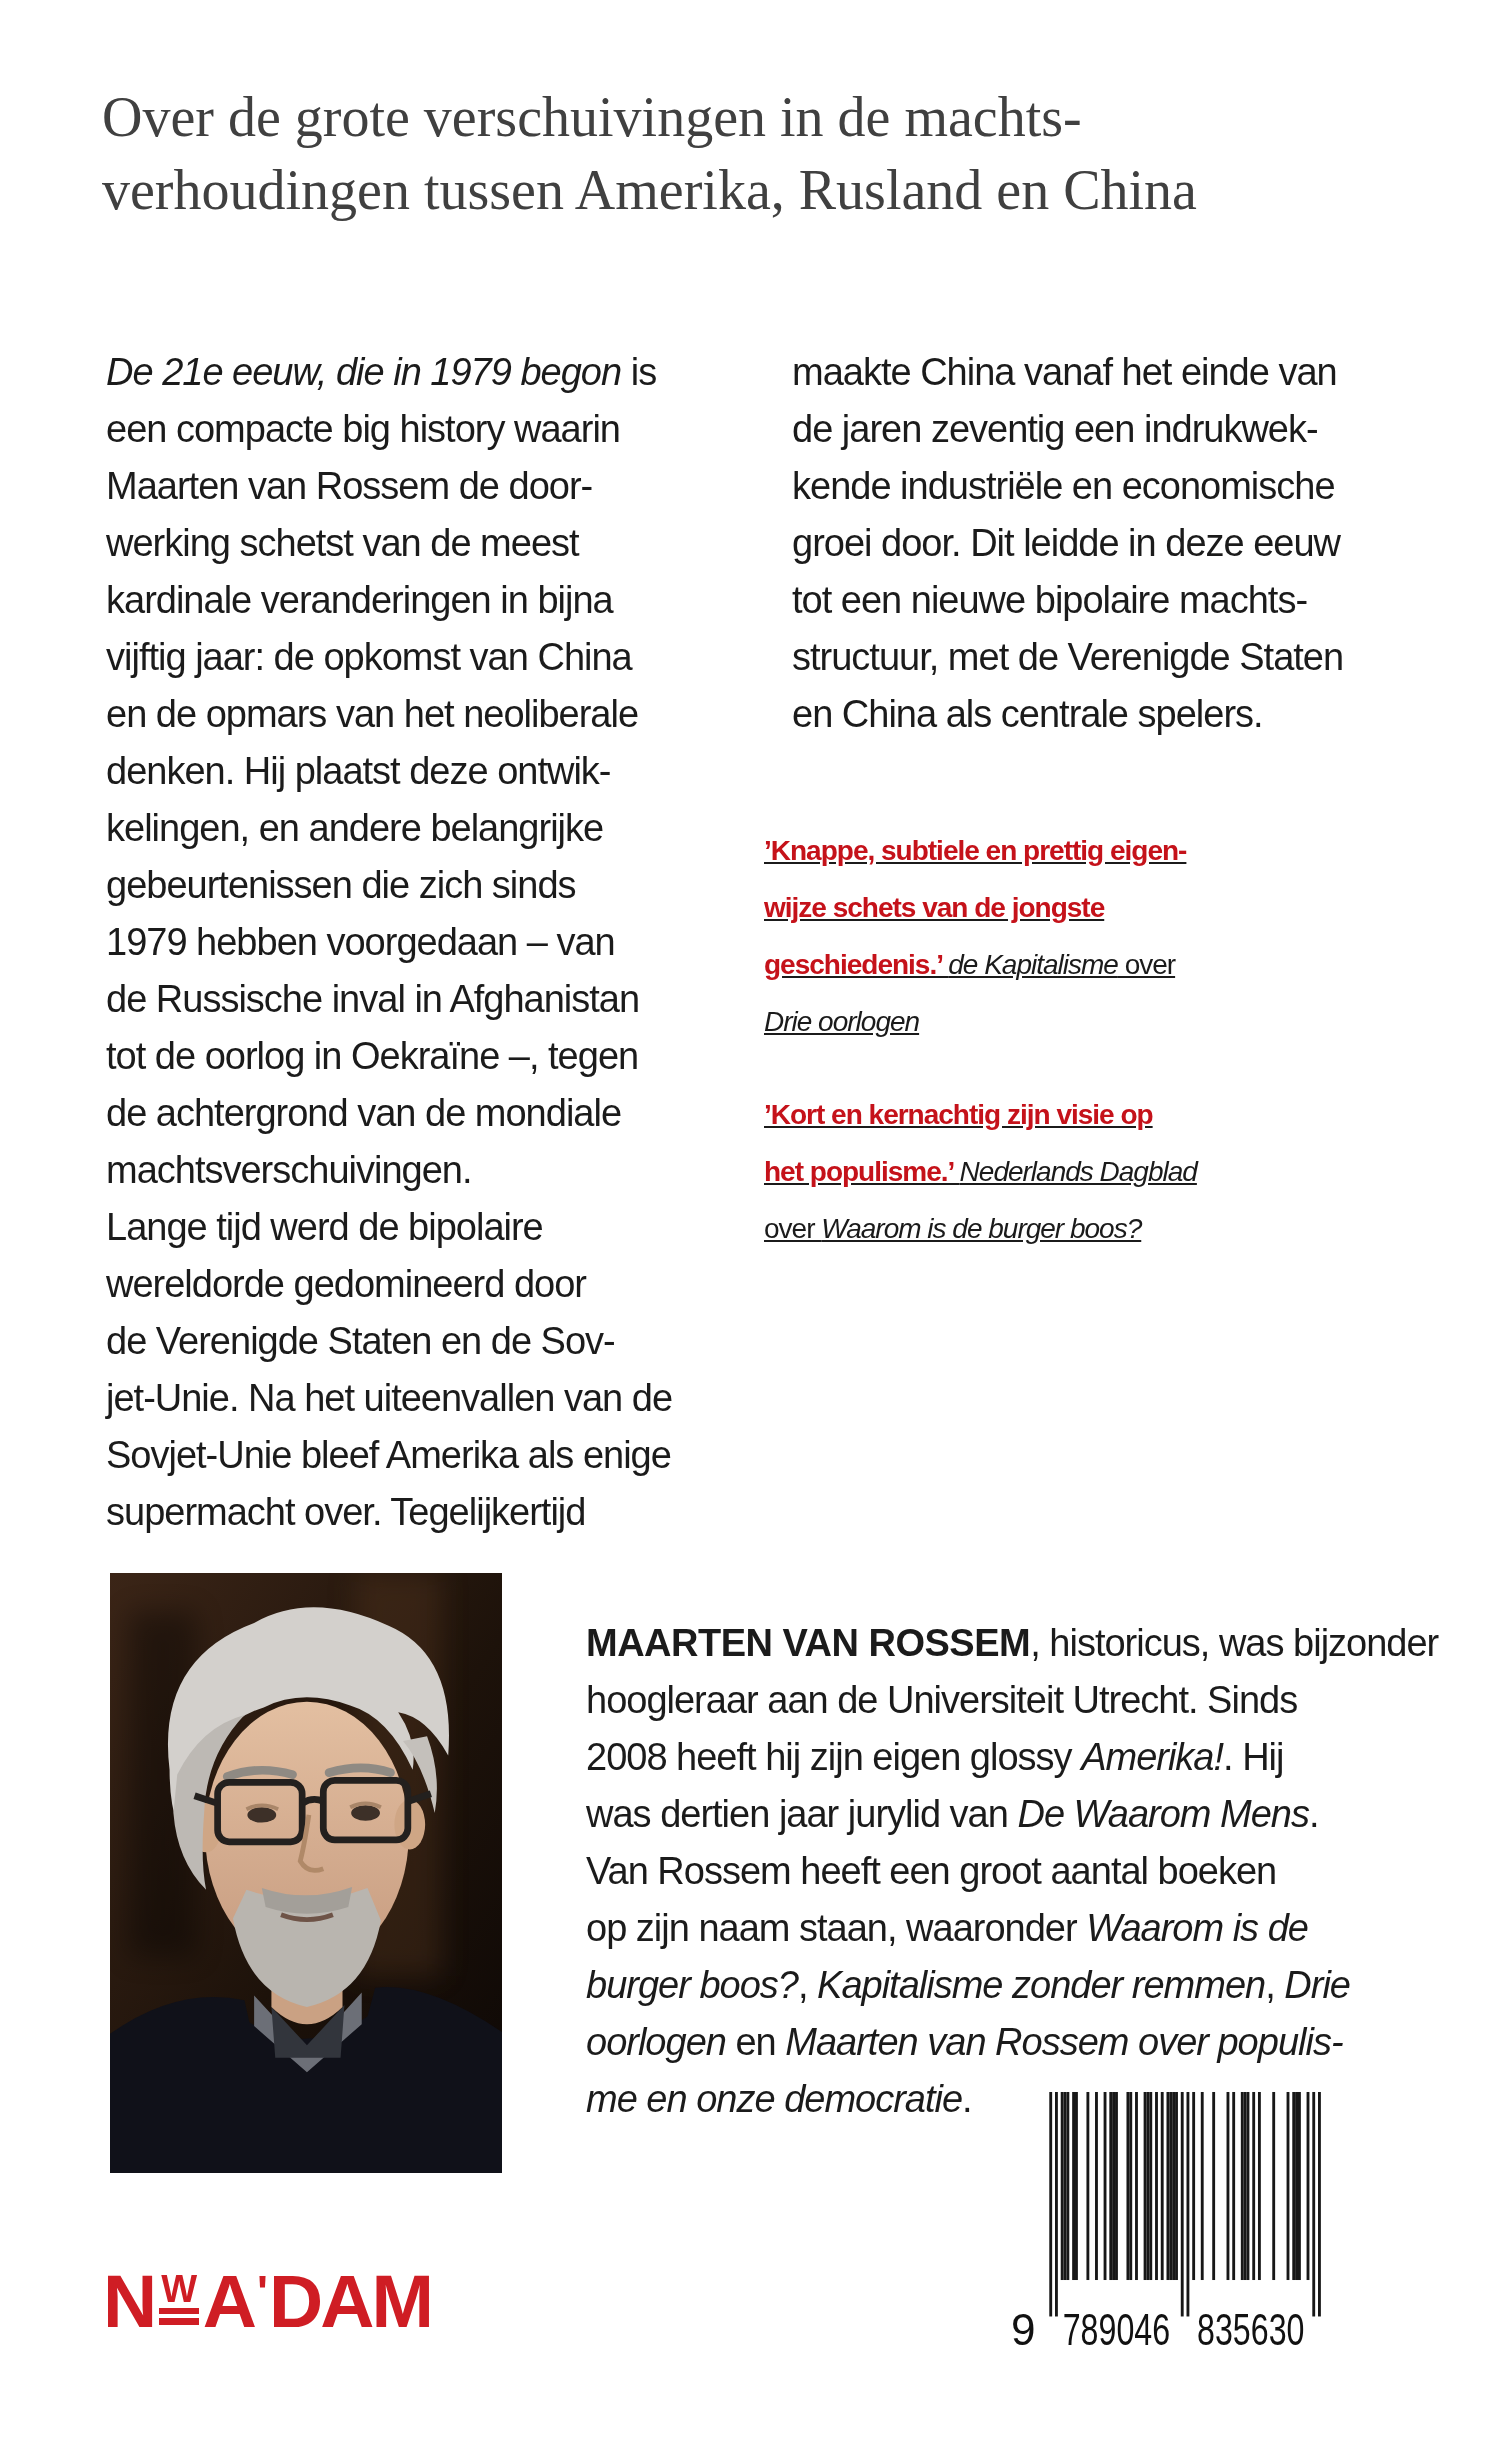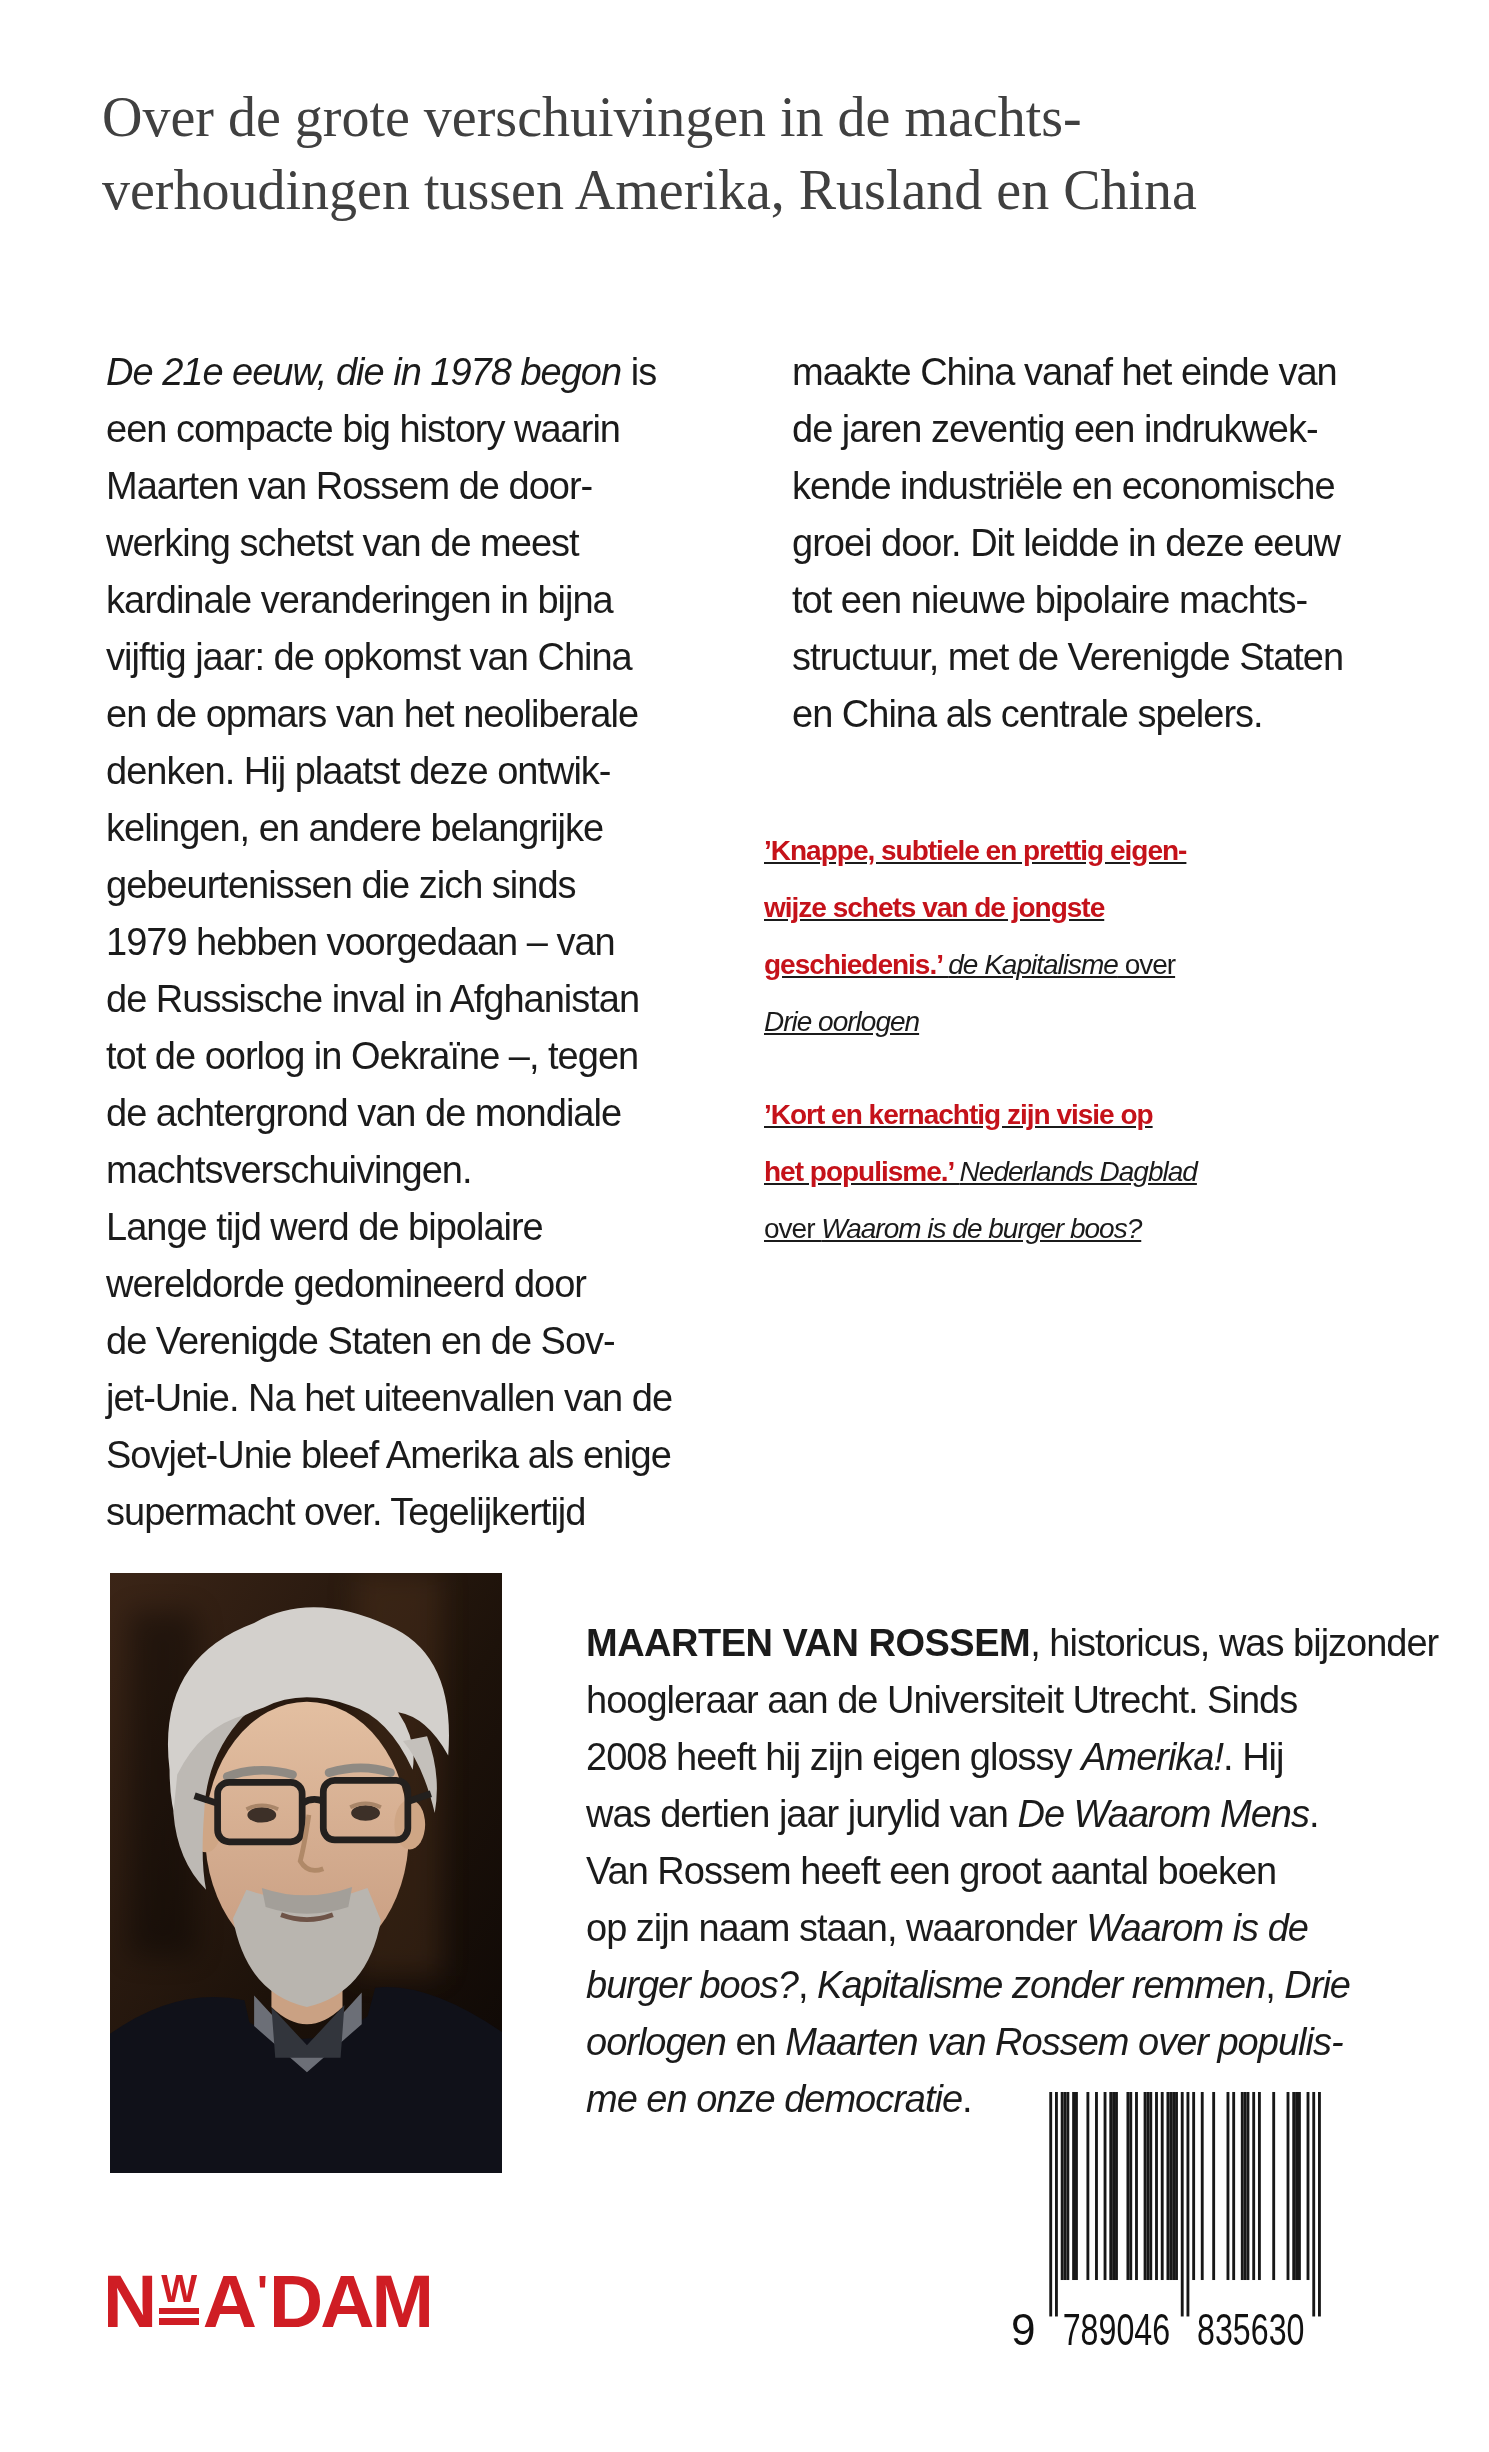--- a/index.html
+++ b/index.html
@@ -73,21 +73,21 @@
   }
 </style>
 </head>
 <body>
 
 <div class="cover">
 
   <div class="title">Over de grote verschuivingen in de machts-
 verhoudingen tussen Amerika, Rusland en China</div>
 
-  <p class="body-col col-left"><span class="it">De 21e eeuw, die in 1978 begon</span><span> is
+  <p class="body-col col-left"><span class="it">De 21e eeuw, die in 1979 begon</span><span> is
 een compacte big history waarin
 Maarten van Rossem de door-
 werking schetst van de meest
 kardinale veranderingen in bijna
 vijftig jaar: de opkomst van China
 en de opmars van het neoliberale
 denken. Hij plaatst deze ontwik-
 kelingen, en andere belangrijke
 gebeurtenissen die zich sinds
 1979 hebben voorgedaan – van

